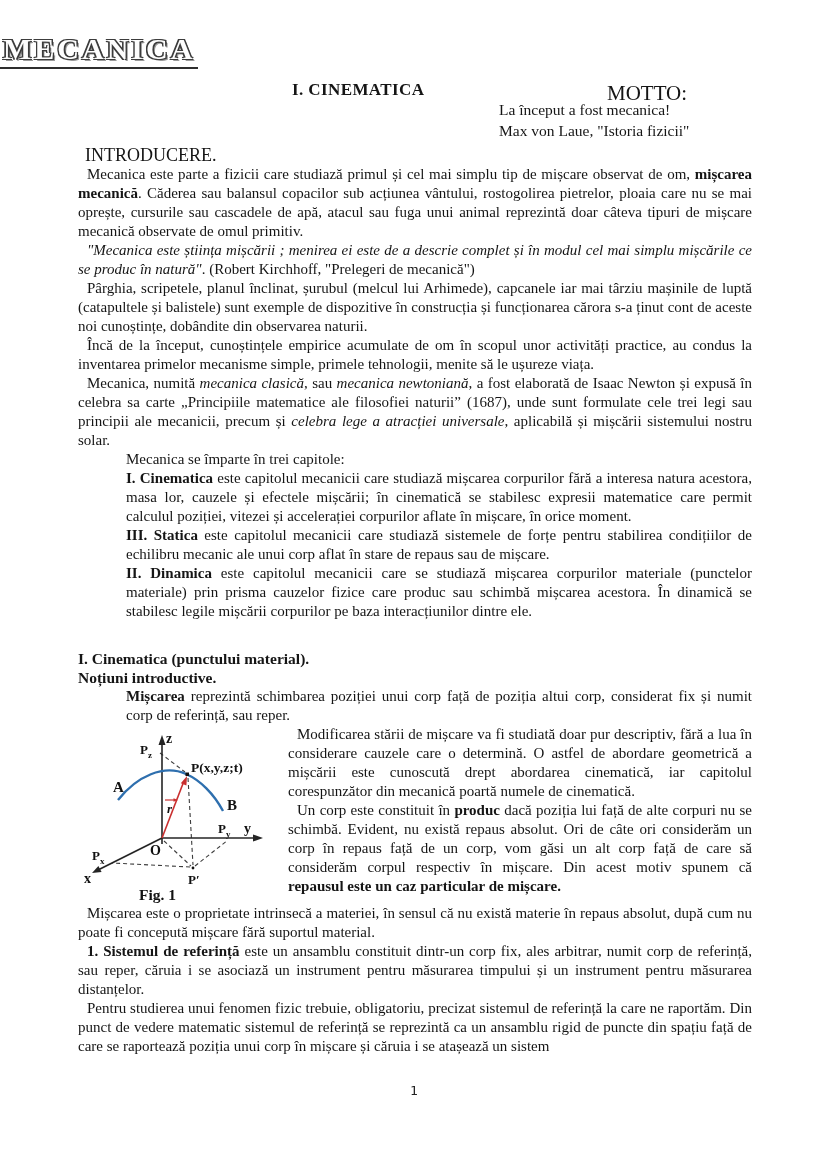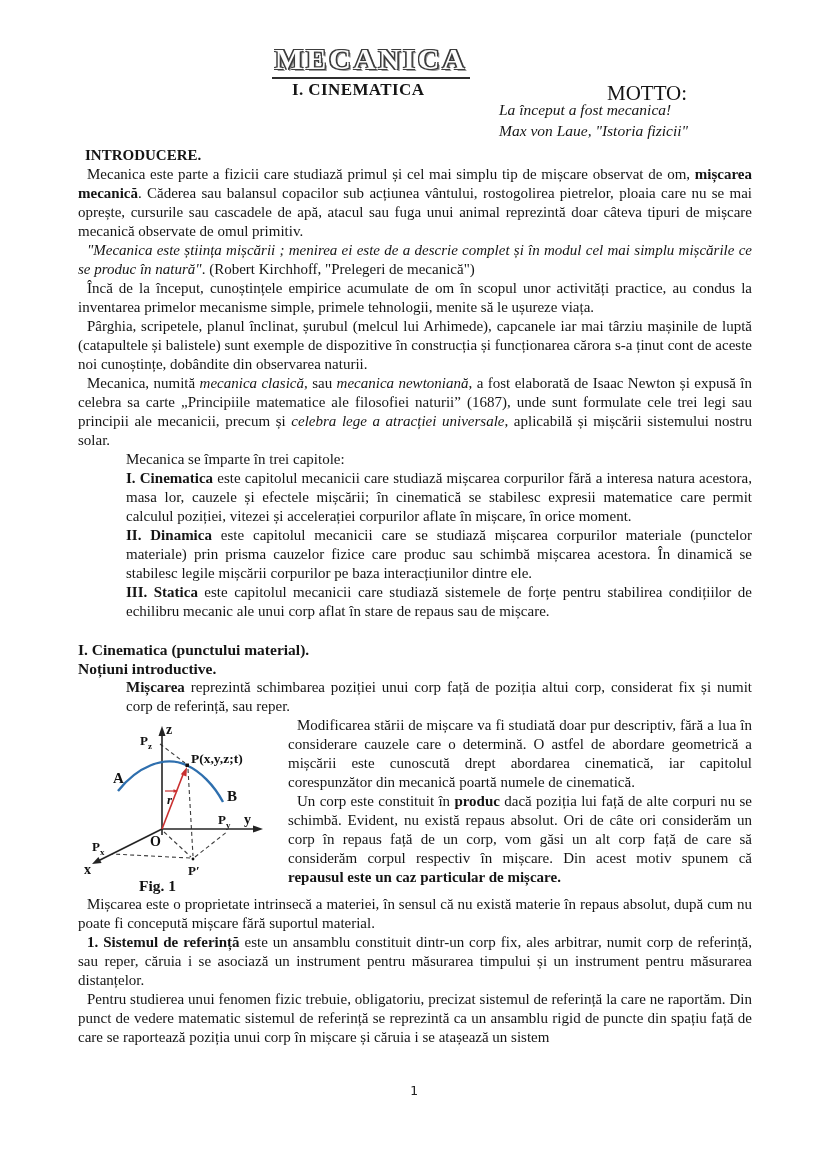--- a/index.html
+++ b/index.html
@@ -2,44 +2,44 @@
 <html><head>
 <meta charset="utf-8">
 <style>
   * { margin:0; padding:0; box-sizing:border-box; }
   html,body { background:#e9e9e9; }
   .page {
     position:relative; width:828px; height:1171px; background:#ffffff;
     font-family:"Liberation Serif", serif; color:#151515; overflow:hidden;
     margin:0 auto;
   }
-  .title-wrap { position:absolute; top:42px; left:0; width:742px; text-align:center; }
+  .title-wrap { position:absolute; top:32px; left:0; width:742px; }
   .doc-title {
     display:inline-block;
     font-size:30px; font-weight:bold; letter-spacing:3px;
     color:#fdfdfd;
     text-shadow:
       -1.4px -1.4px 0 #3c3c3c, 1.4px -1.4px 0 #3c3c3c,
       -1.4px 1.4px 0 #3c3c3c, 1.4px 1.4px 0 #3c3c3c,
       2.4px 2.4px 0 #9a9a9a;
     border-bottom:2.5px solid #2e2e2e;
     padding:0 3px 1px 3px;
   }
   .chapter-heading { position:absolute; left:292px; top:80px; font-size:17px; font-weight:bold; letter-spacing:.4px; }
   .motto-label { position:absolute; left:607px; top:81px; font-size:21px; }
-  .motto-lines { position:absolute; left:499px; top:99px; font-size:15.5px; line-height:21px; white-space:nowrap;font-style:italic; }
+  .motto-lines { position:absolute; left:499px; top:99px; font-size:15.5px; line-height:21px; white-space:nowrap; }
   .body-col {
     position:absolute; left:78px; top:146px; width:674px;
     font-size:15px; line-height:19px; text-align:justify;
   }
   .body-col p { margin:0; text-indent:9px; }
   .body-col p.noindent { text-indent:0;margin-left:48px; }
-  .h-intro { font-weight:bold; font-size:15px; text-indent:7px; }
+  .h-intro { font-weight:normal; font-size:18px; text-indent:7px; }
   .h-sec { font-weight:bold; font-size:15.5px; }
-  .sec-gap { margin-top:19px; }
+  .sec-gap { margin-top:28px; }
   .fig-float {
     float:left; width:196px; height:178px;
     margin:1px 10px 0 4px;
   }
   .clearer { clear:both; }
   .page-number {
     position:absolute; top:1083px; left:0; width:828px; text-align:center;
     font-family:"DejaVu Sans Mono", monospace; font-size:13px; color:#222;
   }
   svg text { font-family:"Liberation Serif", serif; font-weight:bold; fill:#111; }
@@ -57,27 +57,27 @@
   <div class="motto-label">MOTTO:</div>
   <div class="motto-lines">
     <div>La început a fost mecanica!</div>
     <div>Max von Laue, "Istoria fizicii"</div>
   </div>
 
   <div class="body-col">
     <div class="h-intro">INTRODUCERE.</div>
     <p><span>Mecanica este parte a fizicii care studiază primul și cel mai simplu tip de mișcare observat de om, </span><b>mișcarea mecanică</b><span>. Căderea sau balansul copacilor sub acțiunea vântului, rostogolirea pietrelor, ploaia care nu se mai oprește, cursurile sau cascadele de apă, atacul sau fuga unui animal reprezintă doar câteva tipuri de mișcare mecanică observate de omul primitiv.</span></p>
     <p><i>"Mecanica este știința mișcării ; menirea ei este de a descrie complet și în modul cel mai simplu mișcările ce se produc în natură"</i><span>. (Robert Kirchhoff, "Prelegeri de mecanică")</span></p>
+    <p><span>Pârghia, scripetele, planul înclinat, șurubul (melcul lui Arhimede), capcanele iar mai târziu mașinile de luptă (catapultele și balistele) sunt exemple de dispozitive în construcția și funcționarea cărora s-a ținut cont de aceste noi cunoștințe, dobândite din observarea naturii.</span></p>
     <p><span>Încă de la început, cunoștințele empirice acumulate de om în scopul unor activități practice, au condus la inventarea primelor mecanisme simple, primele tehnologii, menite să le ușureze viața.</span></p>
-    <p><span>Pârghia, scripetele, planul înclinat, șurubul (melcul lui Arhimede), capcanele iar mai târziu mașinile de luptă (catapultele și balistele) sunt exemple de dispozitive în construcția și funcționarea cărora s-a ținut cont de aceste noi cunoștințe, dobândite din observarea naturii.</span></p>
     <p><span>Mecanica, numită </span><i>mecanica clasică</i><span>, sau </span><i>mecanica newtoniană</i><span>, a fost elaborată de Isaac Newton și expusă în celebra sa carte „Principiile matematice ale filosofiei naturii” (1687), unde sunt formulate cele trei legi sau principii ale mecanicii, precum și </span><i>celebra lege a atracției universale</i><span>, aplicabilă și mișcării sistemului nostru solar.</span></p>
     <p class="noindent"><span>Mecanica se împarte în trei capitole:</span></p>
     <p class="noindent"><b>I. Cinematica</b><span> este capitolul mecanicii care studiază mișcarea corpurilor fără a interesa natura acestora, masa lor, cauzele și efectele mișcării; în cinematică se stabilesc expresii matematice care permit calculul poziției, vitezei și accelerației corpurilor aflate în mișcare, în orice moment.</span></p>
+    <p class="noindent"><b>III. Statica</b><span> este capitolul mecanicii care studiază sistemele de forțe pentru stabilirea condițiilor de echilibru mecanic ale unui corp aflat în stare de repaus sau de mișcare.</span></p>
     <p class="noindent"><b>II. Dinamica</b><span> este capitolul mecanicii care se studiază mișcarea corpurilor materiale (punctelor materiale) prin prisma cauzelor fizice care produc sau schimbă mișcarea acestora. În dinamică se stabilesc legile mișcării corpurilor pe baza interacțiunilor dintre ele.</span></p>
-    <p class="noindent"><b>III. Statica</b><span> este capitolul mecanicii care studiază sistemele de forțe pentru stabilirea condițiilor de echilibru mecanic ale unui corp aflat în stare de repaus sau de mișcare.</span></p>
 
     <div class="h-sec sec-gap">I. Cinematica (punctului material).</div>
     <div class="h-sec">Noțiuni introductive.</div>
     <p class="noindent"><b>Mișcarea</b><span> reprezintă schimbarea poziției unui corp față de poziția altui corp, considerat fix și numit corp de referință, sau reper.</span></p>
 
     <div class="fig-float">
       <svg width="196" height="178" viewBox="0 0 196 178">
 
         <g stroke="#3d3d3d" stroke-width="1.1" stroke-dasharray="4,3" fill="none">
           <path d="M 78 27 L 103 46"></path>

